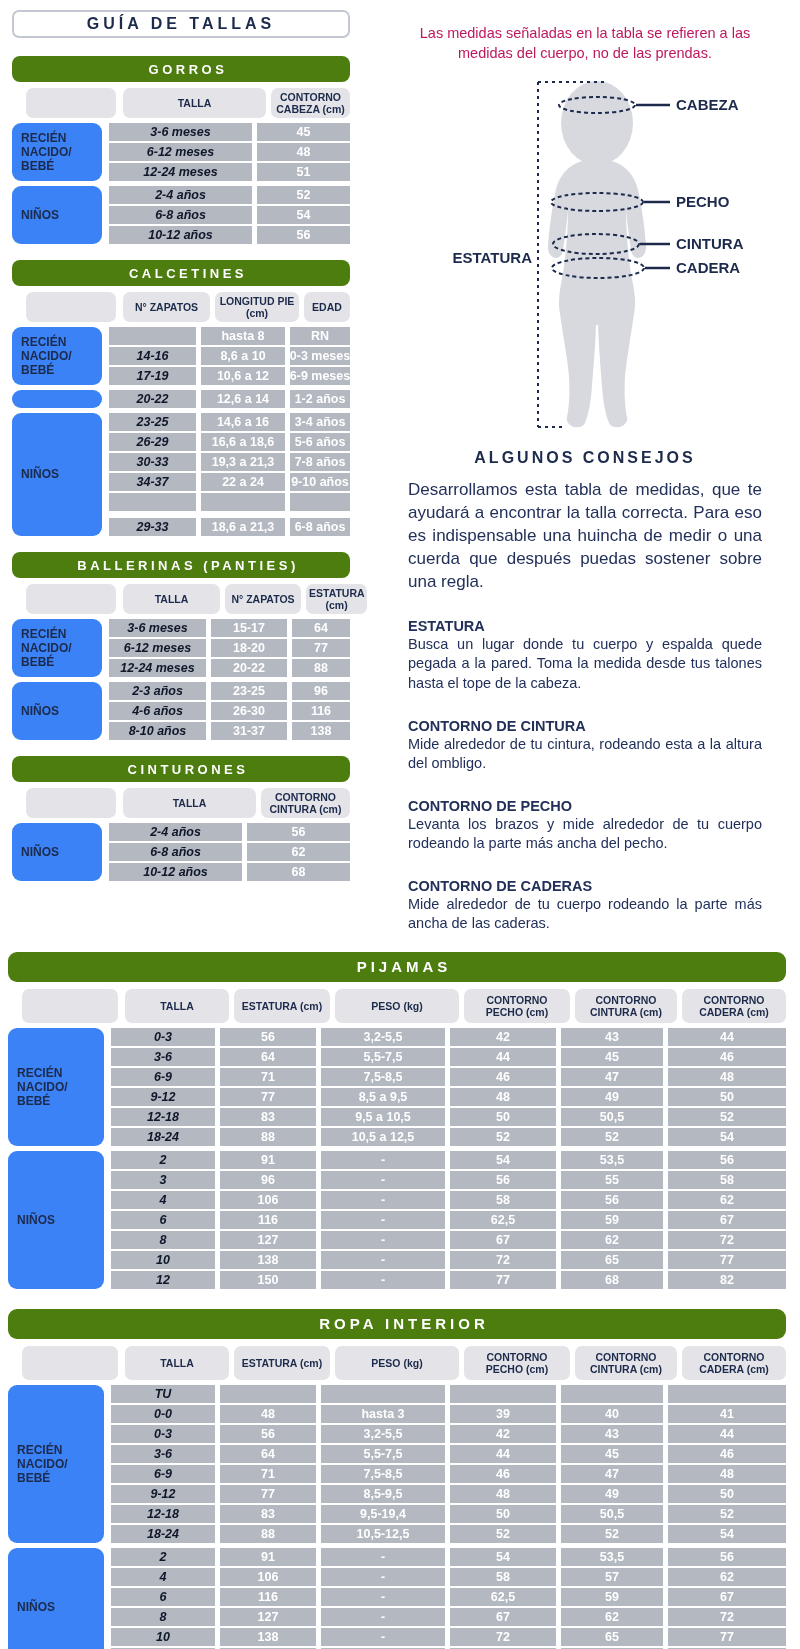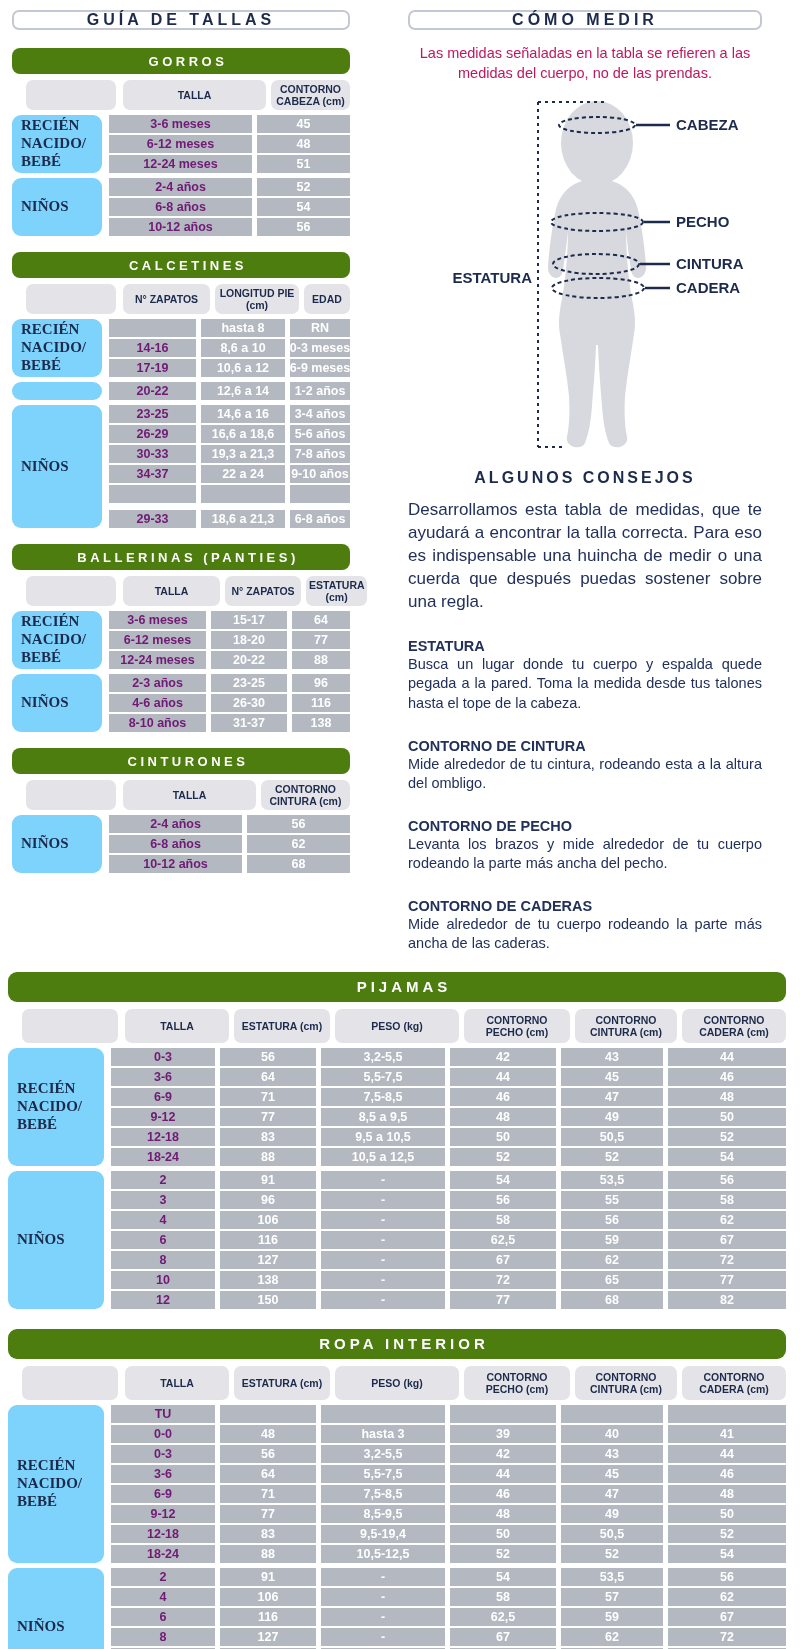--- a/index.html
+++ b/index.html
@@ -7,21 +7,21 @@
   body {
     width:800px; height:1649px; background:#ffffff; overflow:hidden; position:relative;
     font-family:"Liberation Sans", sans-serif; color:#22305A;
   }
   
   .top-layout { display:flex; padding:10px 38px 0 12px; gap:58px; }
   .col-left  { width:338px; flex:none; }
   .col-right { flex:1; min-width:0; }
 
   .page-box {
-    height:20px; border:2px solid #C4C8D2; border-radius:7px;
+    height:28px; border:2px solid #C4C8D2; border-radius:7px;
     display:flex; align-items:center; justify-content:center;
     font-weight:bold; font-size:16px; letter-spacing:4px; color:#1C2A4B;
   }
 
   
   .size-table { margin-top:16px; }
   .size-table:first-of-type { margin-top:18px; }
   .t-title {
     background:#4d7c0f; color:#fff; border-radius:8px; height:26px;
     display:flex; align-items:center; justify-content:center;
@@ -31,31 +31,31 @@
   .h-label { width:var(--wlab); background:#E4E4E8; border-radius:7px; flex:none; min-height:30px; }
   .t-cols { flex:1; display:grid; grid-template-columns:var(--cols); gap:5px; }
   .hcell {
     background:#E4E4E8; border-radius:7px; min-height:30px;
     display:flex; align-items:center; justify-content:center; text-align:center;
     font-weight:bold; font-size:10.5px; line-height:1.15; color:#1C2A4B; padding:2px 3px;
   }
   .t-group { display:flex; gap:7px; margin-bottom:5px; }
   .t-group:last-child { margin-bottom:0; }
   .g-label {
-    width:var(--wlab); flex:none; background:#7dd3fc; border-radius:9px;
+    width:var(--wlab); flex:none; background:#3b82f6; border-radius:9px;
     display:flex; align-items:center; padding-left:9px;
-    font-weight:bold; font-size:15px; line-height:1.18; color:#1C2A4B;font-family:Liberation Serif, serif;
+    font-weight:bold; font-size:12px; line-height:1.18; color:#1C2A4B;
   }
   .g-rows { flex:1; display:flex; flex-direction:column; gap:2px; }
   .t-row { display:grid; grid-template-columns:var(--cols); gap:5px; height:18px; flex:none; }
   .cell {
     background:#B3B8C1; display:flex; align-items:center; justify-content:center;
     font-weight:bold; font-size:12.5px; color:#ffffff; overflow:hidden; white-space:nowrap;
   }
-  .cell.first { color:#701a75; }
+  .cell.first { color:#0f172a;font-style:italic; }
 
   .t-gorros     { --wlab:90px; --cols:143px 1fr; }
   .t-calcetines { --wlab:90px; --cols:87px 84px 1fr; }
   .t-ballerinas { --wlab:90px; --cols:97px 76px 1fr; }
   .t-cinturones { --wlab:90px; --cols:133px 1fr; }
   .t-calcetines .t-body .t-group:nth-child(3) .t-row:last-child { margin-top:5px; }
 
   
   .wide { margin:22px 14px 0 8px; }
   .wide.second { margin-top:20px; }
@@ -293,21 +293,20 @@
                 <div class="cell first">10-12 años</div>
                 <div class="cell">68</div>
               </div>
             </div>
           </div>
         </div>
     </section>
   </div>
 
   <div class="col-right">
-    <div class="page-box">CÓMO MEDIR</div>
 
     <p class="intro">Las medidas señaladas en la tabla se refieren a las medidas del cuerpo, no de las prendas.</p>
 
     <svg class="diagram" width="350" height="372" viewBox="0 0 350 372" xmlns="http://www.w3.org/2000/svg">
 
       <g fill="#D7D9DE">
         <ellipse cx="187" cy="56" rx="36" ry="42"></ellipse>
         <path d="M187,92
           C163,92 149,105 145,127 C141,147 139,165 138,179
           C137,192 151,196 153,183 C155,169 157,155 158,143

